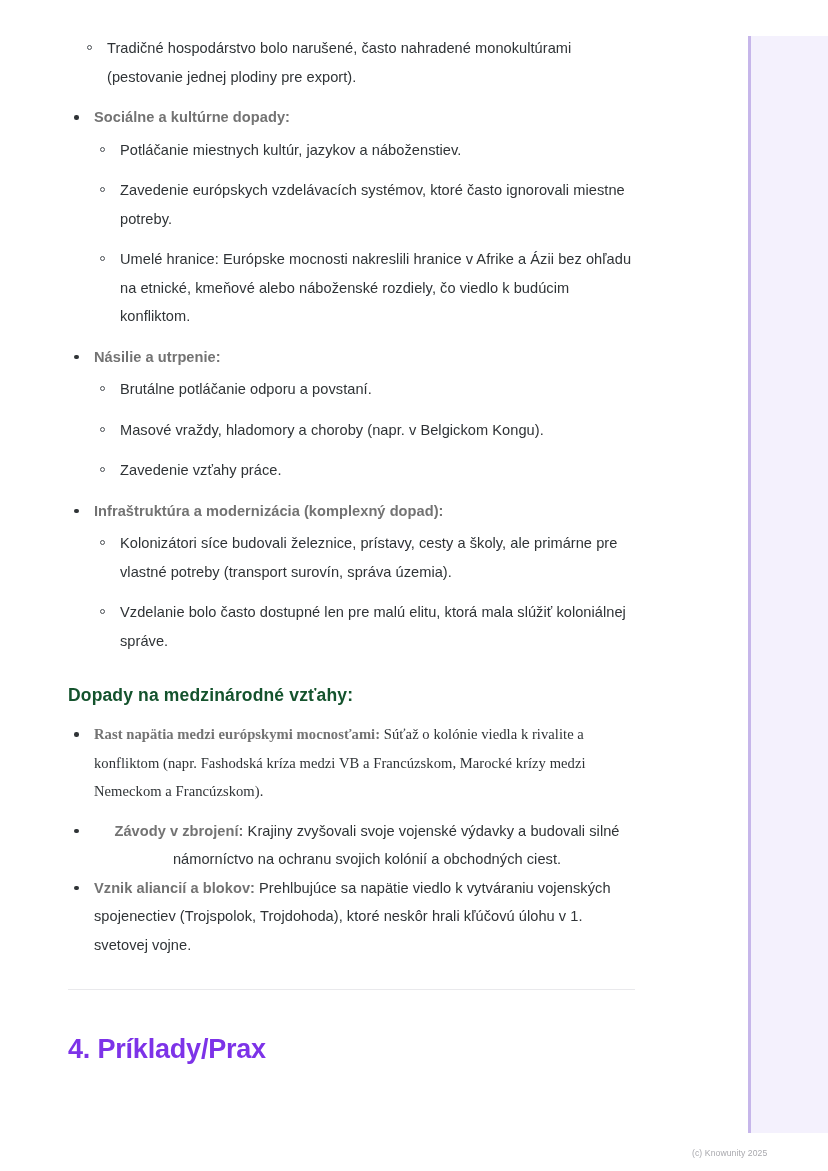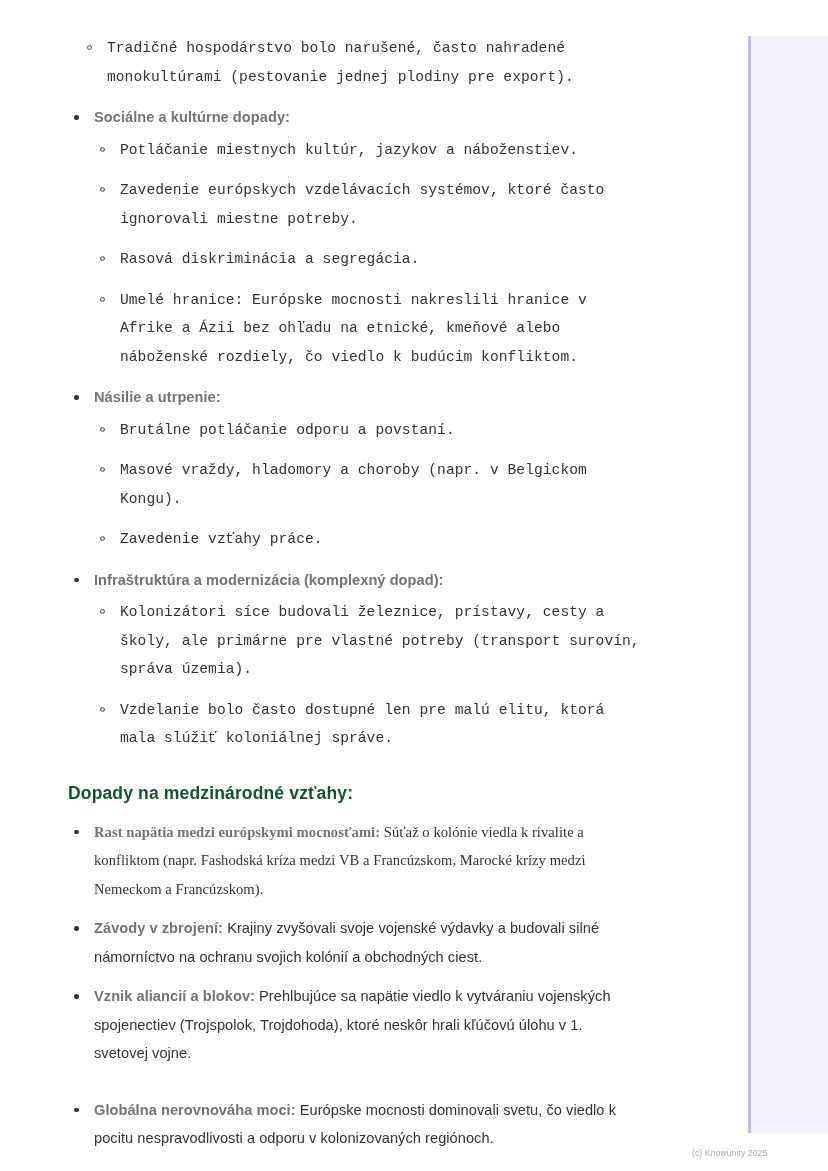--- a/index.html
+++ b/index.html
@@ -56,21 +56,20 @@
     line-height: 28.5px;
     letter-spacing: 0.05px;
   }
   li.l1 {
     padding-left: 26px;
     margin-bottom: 2px;
   }
   li.l2 {
     padding-left: 26px;
     margin-bottom: 12px;
-    font-family: Liberation Mono, monospace;
   }
   ul.lvl2 {
     margin-top: 4px;
     margin-left: 13px;
   }
   li.l1 > ul.lvl2 {
     margin-left: 0px;
   }
 
   
@@ -163,24 +162,20 @@
         <li class="l2">
           <span class="bullet-ring"></span>
           <span>Potláčanie miestnych kultúr, jazykov a náboženstiev.</span>
         </li>
         <li class="l2">
           <span class="bullet-ring"></span>
           <span>Zavedenie európskych vzdelávacích systémov, ktoré často ignorovali miestne potreby.</span>
         </li>
         <li class="l2">
           <span class="bullet-ring"></span>
-          <span>Rasová diskriminácia a segregácia.</span>
-        </li>
-        <li class="l2">
-          <span class="bullet-ring"></span>
           <span>Umelé hranice: Európske mocnosti nakreslili hranice v Afrike a Ázii bez ohľadu na etnické, kmeňové alebo náboženské rozdiely, čo viedlo k budúcim konfliktom.</span>
         </li>
       </ul>
     </li>
   </ul>
 
   <ul class="lvl1 group tight">
     <li class="l1">
       <span class="bullet-disc"></span>
       <span class="lead">Násilie a utrpenie:</span>
@@ -218,32 +213,28 @@
     </li>
   </ul>
 
   <div class="subheading">Dopady na medzinárodné vzťahy:</div>
 
   <ul class="lvl1">
     <li class="l1" style="margin-bottom:11px;font-family:Liberation Serif, serif;">
       <span class="bullet-disc"></span>
       <span class="lead">Rast napätia medzi európskymi mocnosťami:</span><span> Súťaž o kolónie viedla k rivalite a konfliktom (napr. Fashodská kríza medzi VB a Francúzskom, Marocké krízy medzi Nemeckom a Francúzskom).</span>
     </li>
+    <li class="l1" style="margin-bottom:0;text-align:center;">
+      <span class="bullet-disc"></span>
+      <span class="lead">Závody v zbrojení:</span><span> Krajiny zvyšovali svoje vojenské výdavky a budovali silné námorníctvo na ochranu svojich kolónií a obchodných ciest.</span>
+    </li>
     <li class="l1" style="margin-bottom:11px;">
       <span class="bullet-disc"></span>
-      <span class="lead">Závody v zbrojení:</span><span> Krajiny zvyšovali svoje vojenské výdavky a budovali silné námorníctvo na ochranu svojich kolónií a obchodných ciest.</span>
-    </li>
-    <li class="l1" style="margin-bottom:28px;">
-      <span class="bullet-disc"></span>
       <span class="lead">Vznik aliancií a blokov:</span><span> Prehlbujúce sa napätie viedlo k vytváraniu vojenských spojenectiev (Trojspolok, Trojdohoda), ktoré neskôr hrali kľúčovú úlohu v 1. svetovej vojne.</span>
     </li>
-    <li class="l1">
-      <span class="bullet-disc"></span>
-      <span class="lead">Globálna nerovnováha moci:</span><span> Európske mocnosti dominovali svetu, čo viedlo k pocitu nespravodlivosti a odporu v kolonizovaných regiónoch.</span>
-    </li>
   </ul>
 
   <hr class="hr-faint">
 
   <h1 class="section-title">4. Príklady/Prax</h1>
 
 </div>
 
 <div id="side-panel"></div>
 

